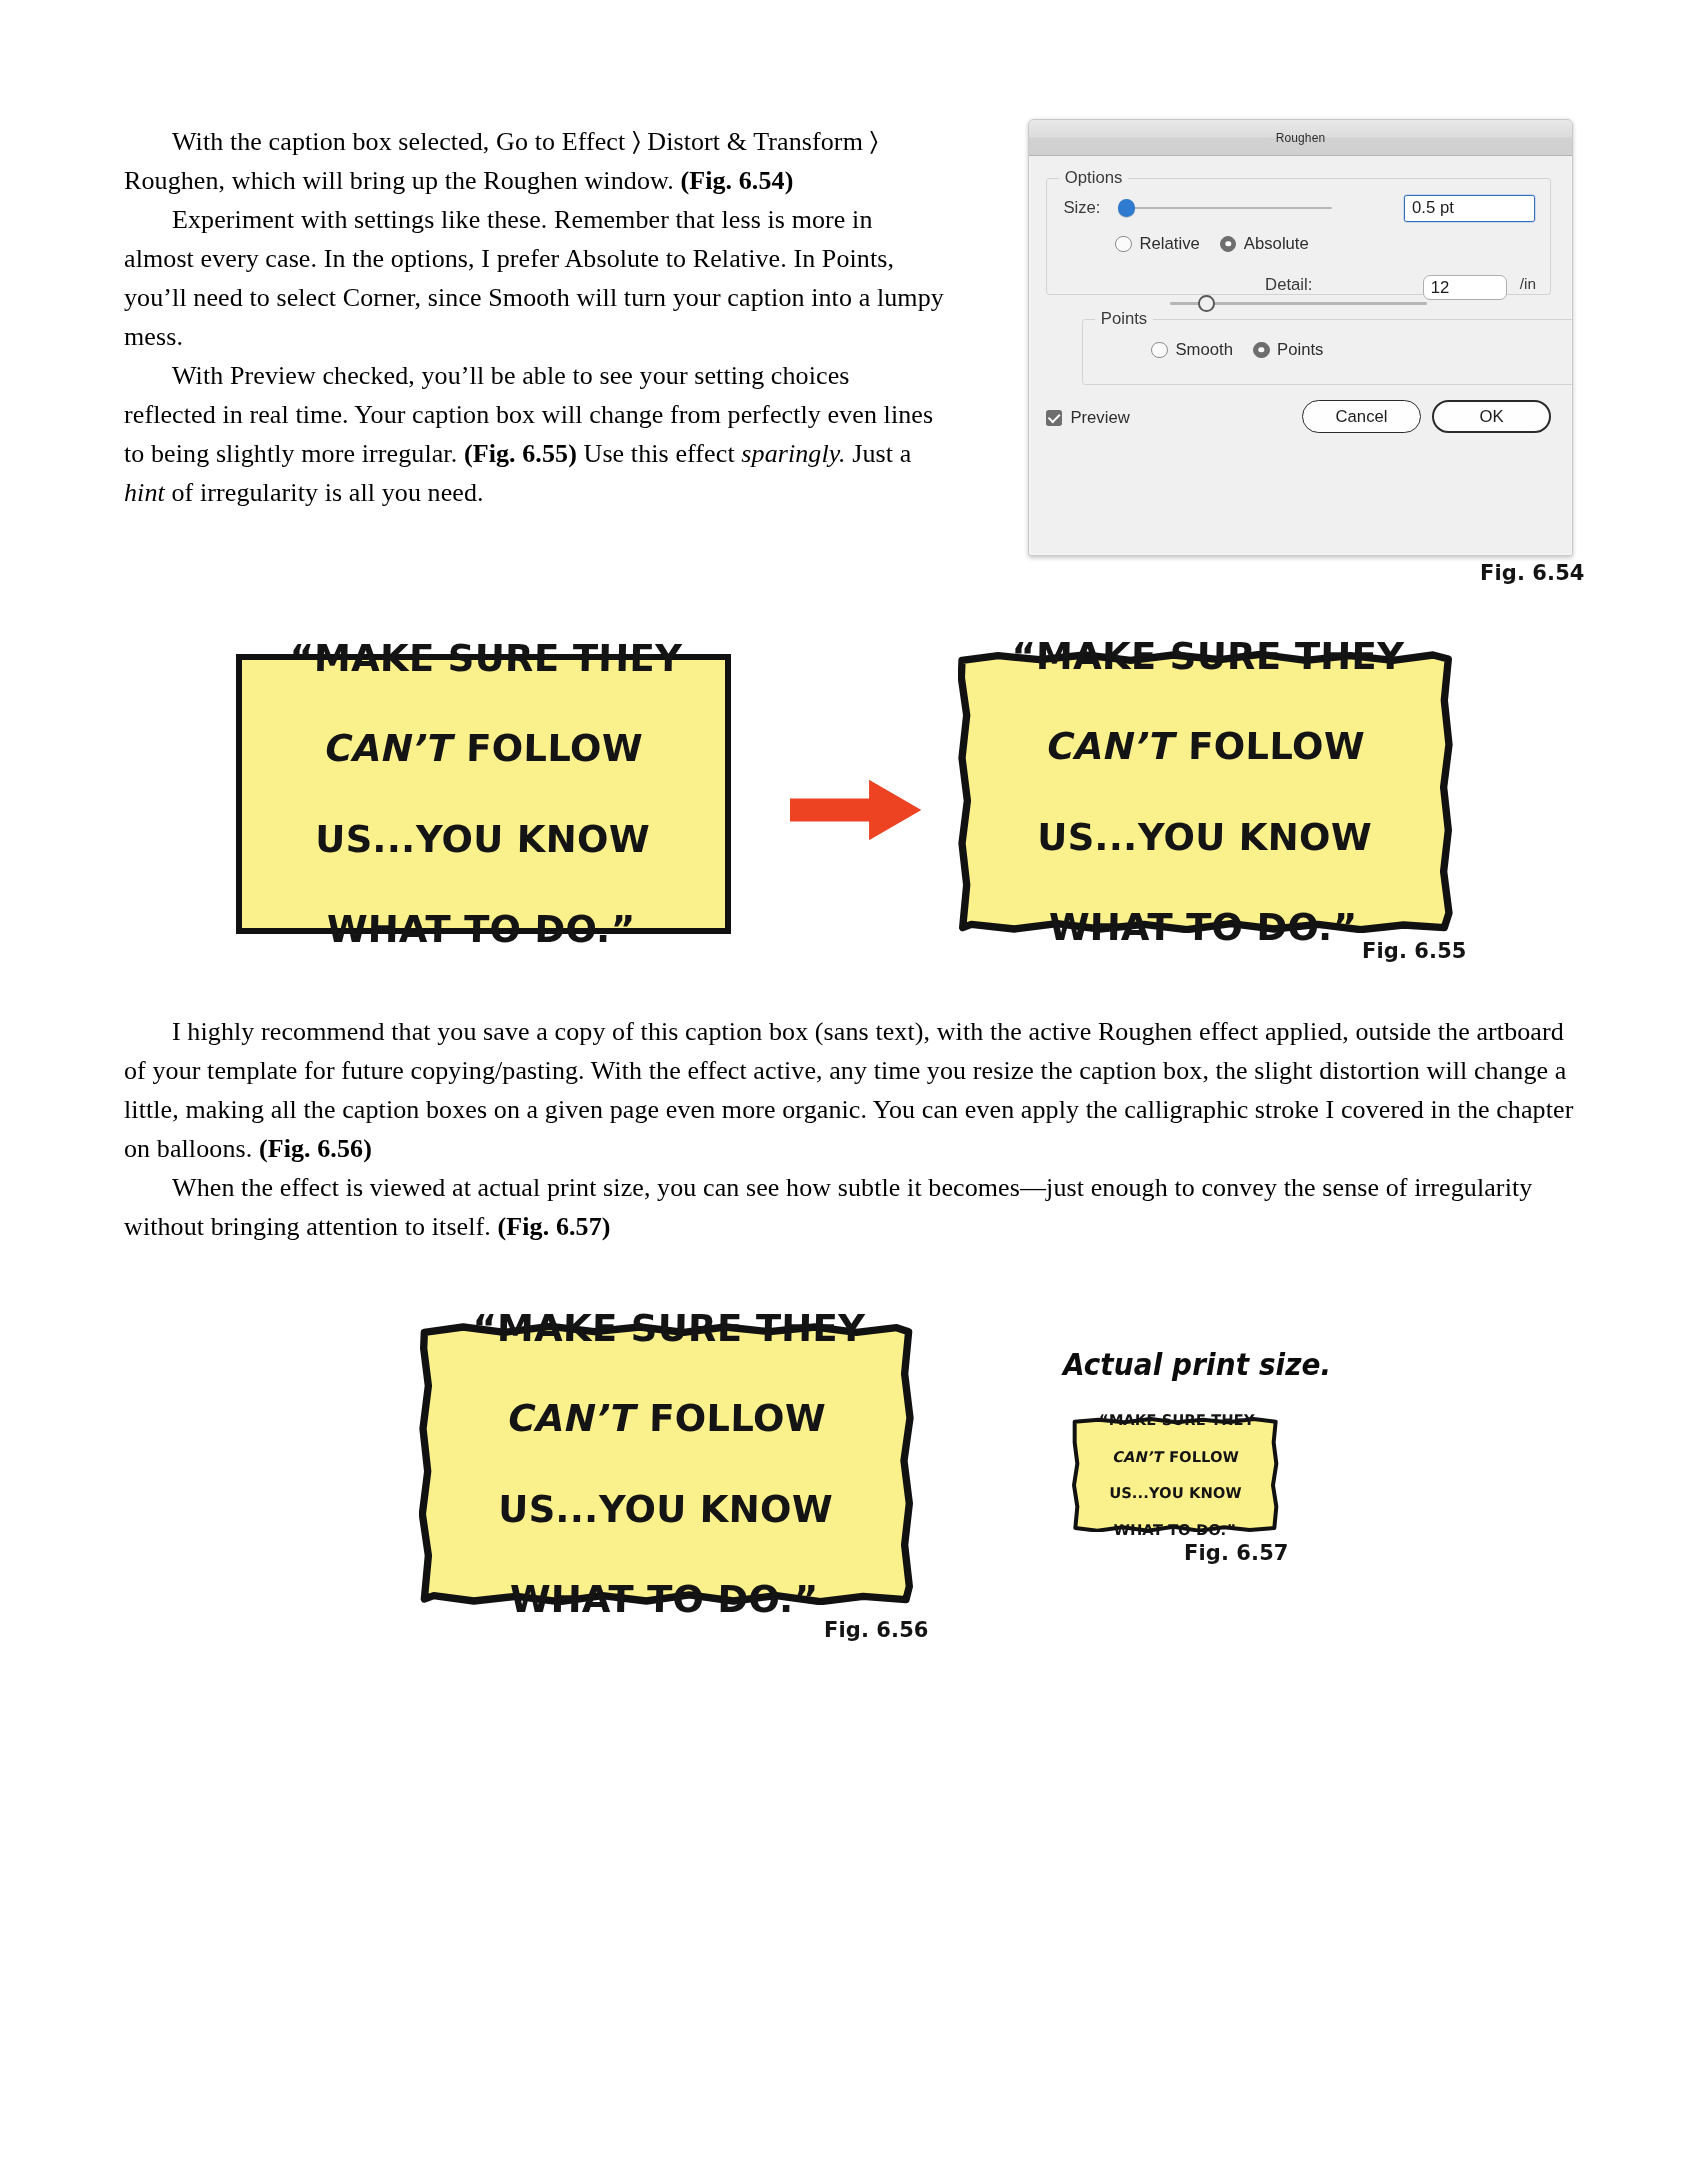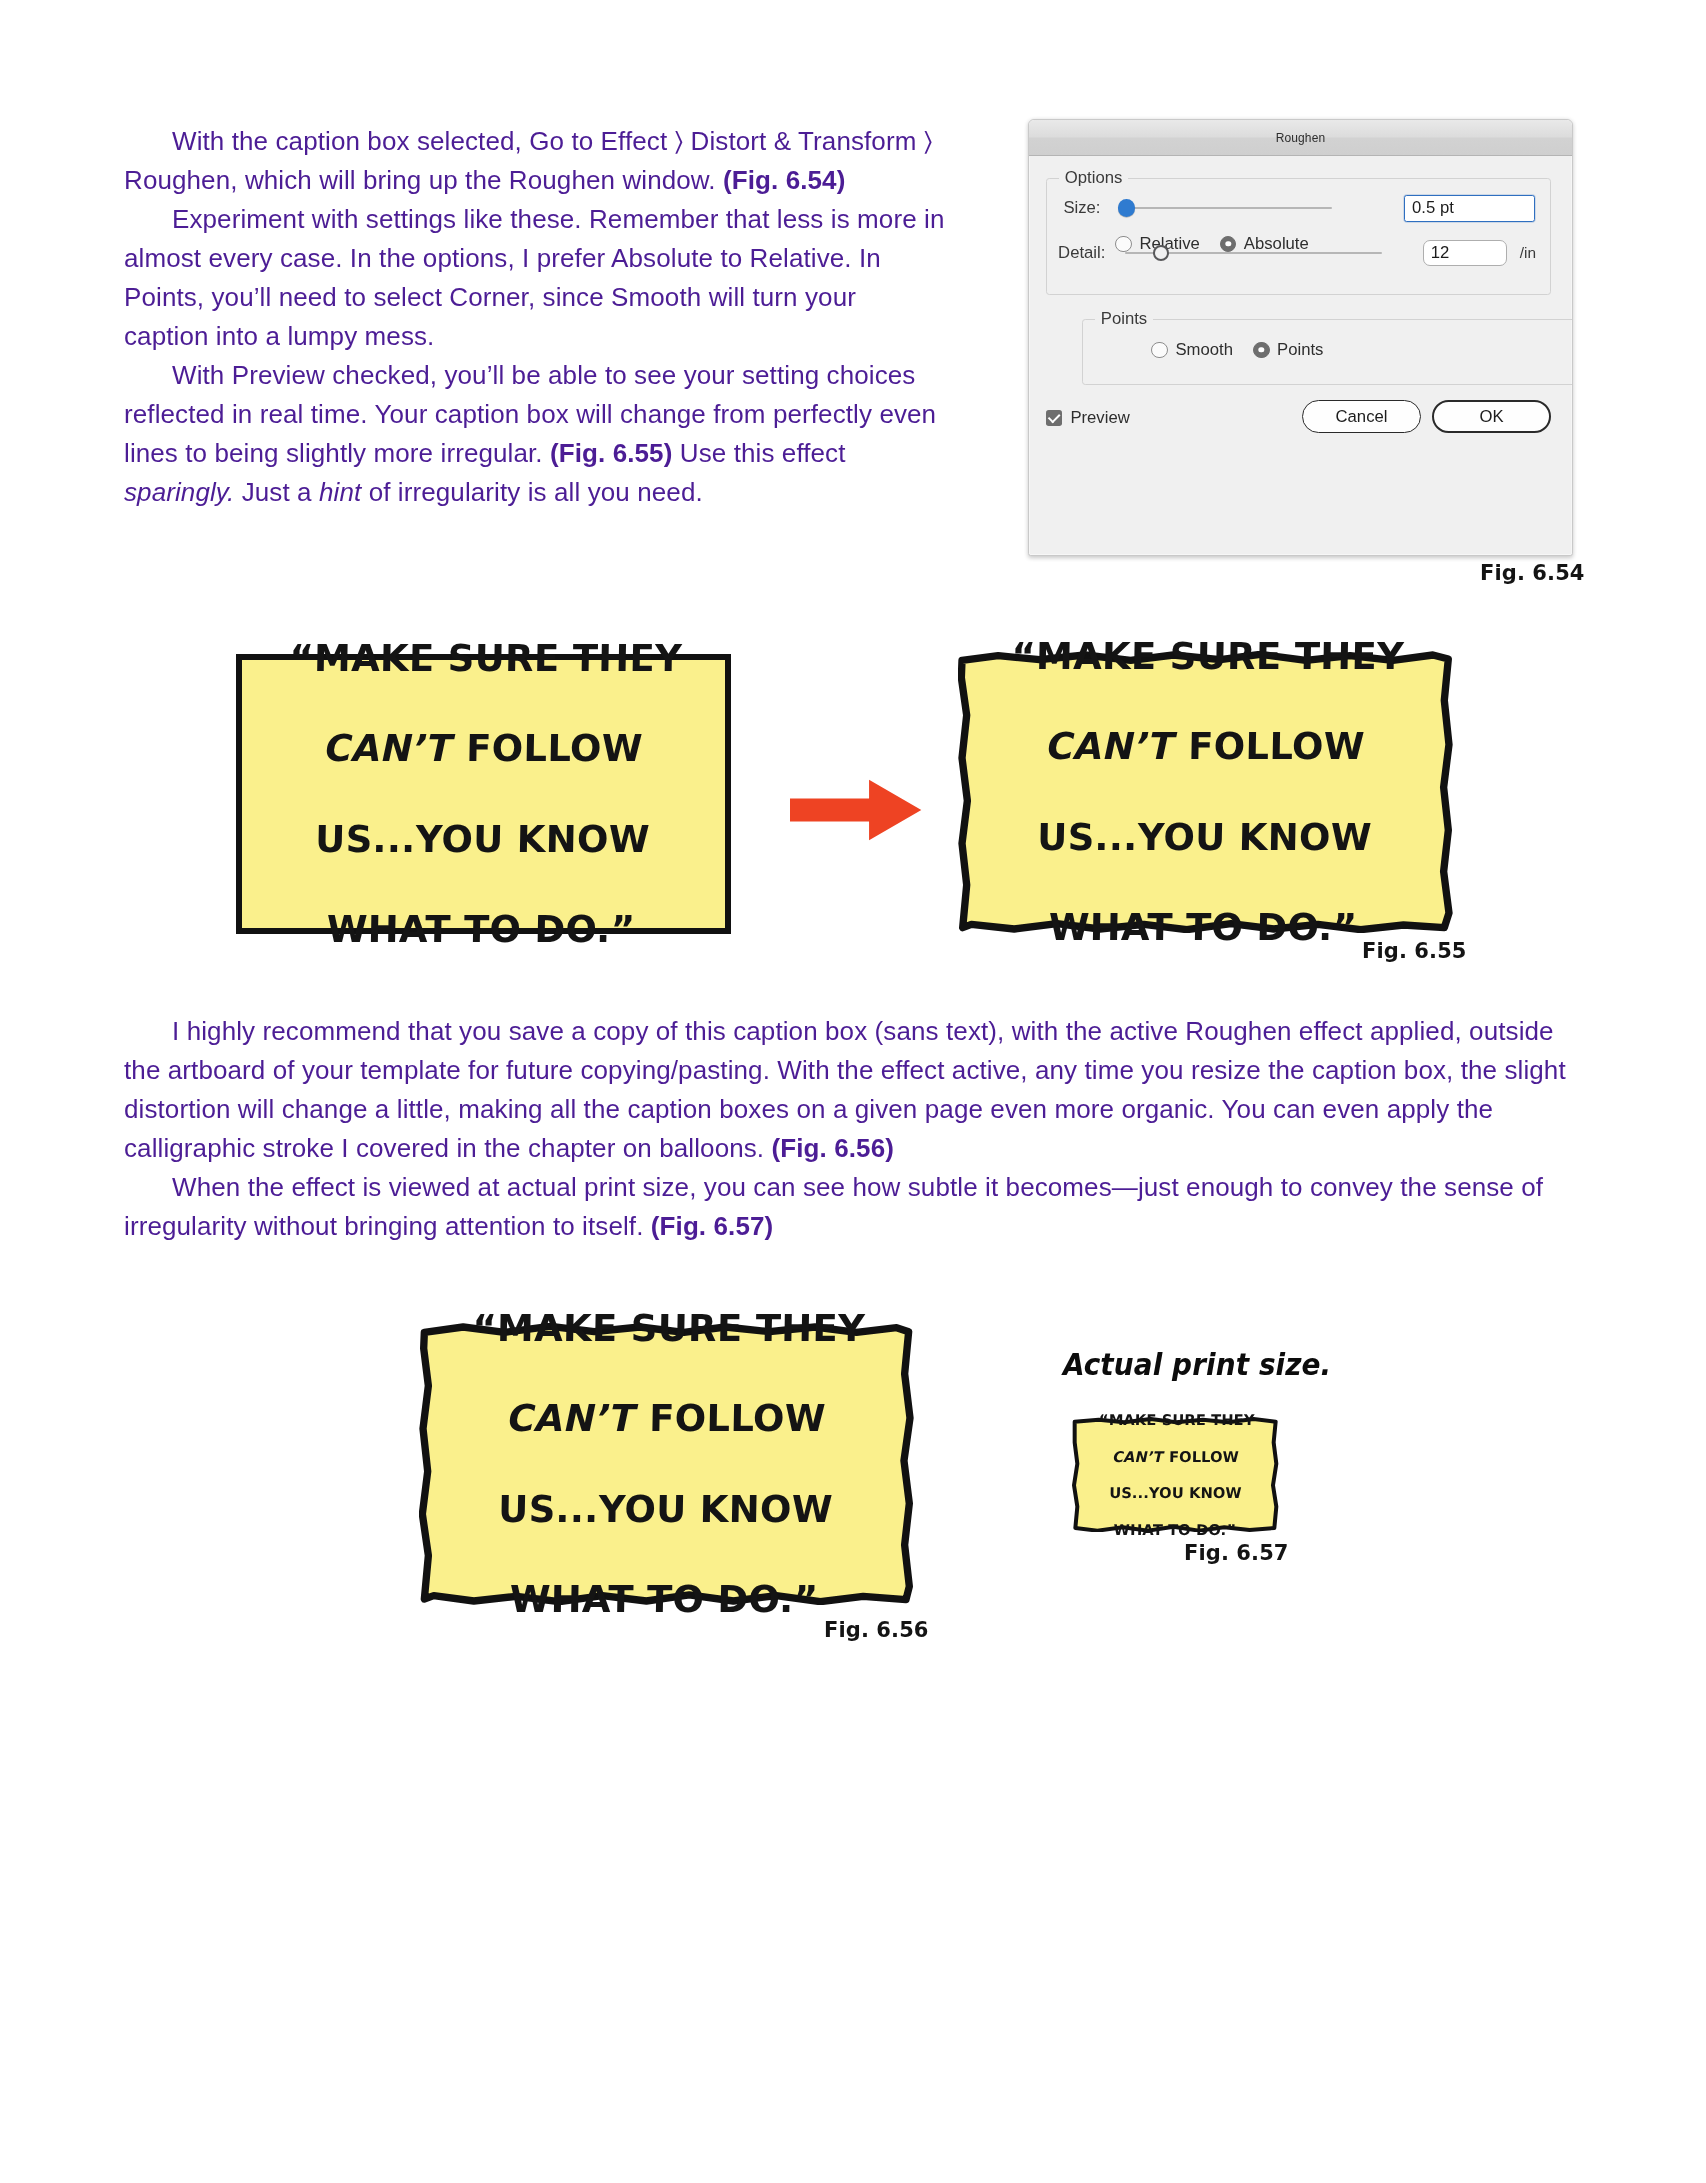--- a/index.html
+++ b/index.html
@@ -9,23 +9,23 @@
     background:#ffffff;
     font-family:"Liberation Sans", sans-serif;
     -webkit-font-smoothing:antialiased;
     position:relative;
     overflow:hidden;
   }
   .page{position:relative;width:1706px;height:2183px;}
 
   
   .bodytext{
-    font-family:Liberation Sans, sans-serif;
+    font-family:Liberation Serif, serif;
     font-stretch:condensed;
-    color:#4c1d95;
+    color:#000000;
     font-size:26px;
     line-height:39px;
     letter-spacing:0.1px;
     text-align:left;
   }
   .bodytext b, .bodytext .fignum{font-weight:700;}
   .bodytext i{font-style:italic;}
   .indent{text-indent:48px;}
 
   #col-left{
@@ -245,21 +245,21 @@
         <label class="radio">
           <span class="dot"></span>
           <span class="rlabel">Relative</span>
         </label>
         <label class="radio on">
           <span class="dot"></span>
           <span class="rlabel">Absolute</span>
         </label>
       </div>
 
-      <div class="row" style="left:10.7px;top:64px;width:478px;">
+      <div class="row" style="left:10.7px;top:96px;width:478px;flex-direction:column;">
         <span class="fieldlabel" style="width:64px;">Detail:</span>
         <div class="slider" style="width:257px;margin-left:2.7px;">
           <div class="track"></div>
           <div class="knob-ring" style="left:28px;"></div>
         </div>
         <div class="numfield" style="position:absolute;right:29px;width:84px;height:25.4px;display:flex;align-items:center;border-radius:7px;">
           <span>12</span>
         </div>
         <span class="unit" style="position:absolute;right:0;">/in</span>
       </div>

